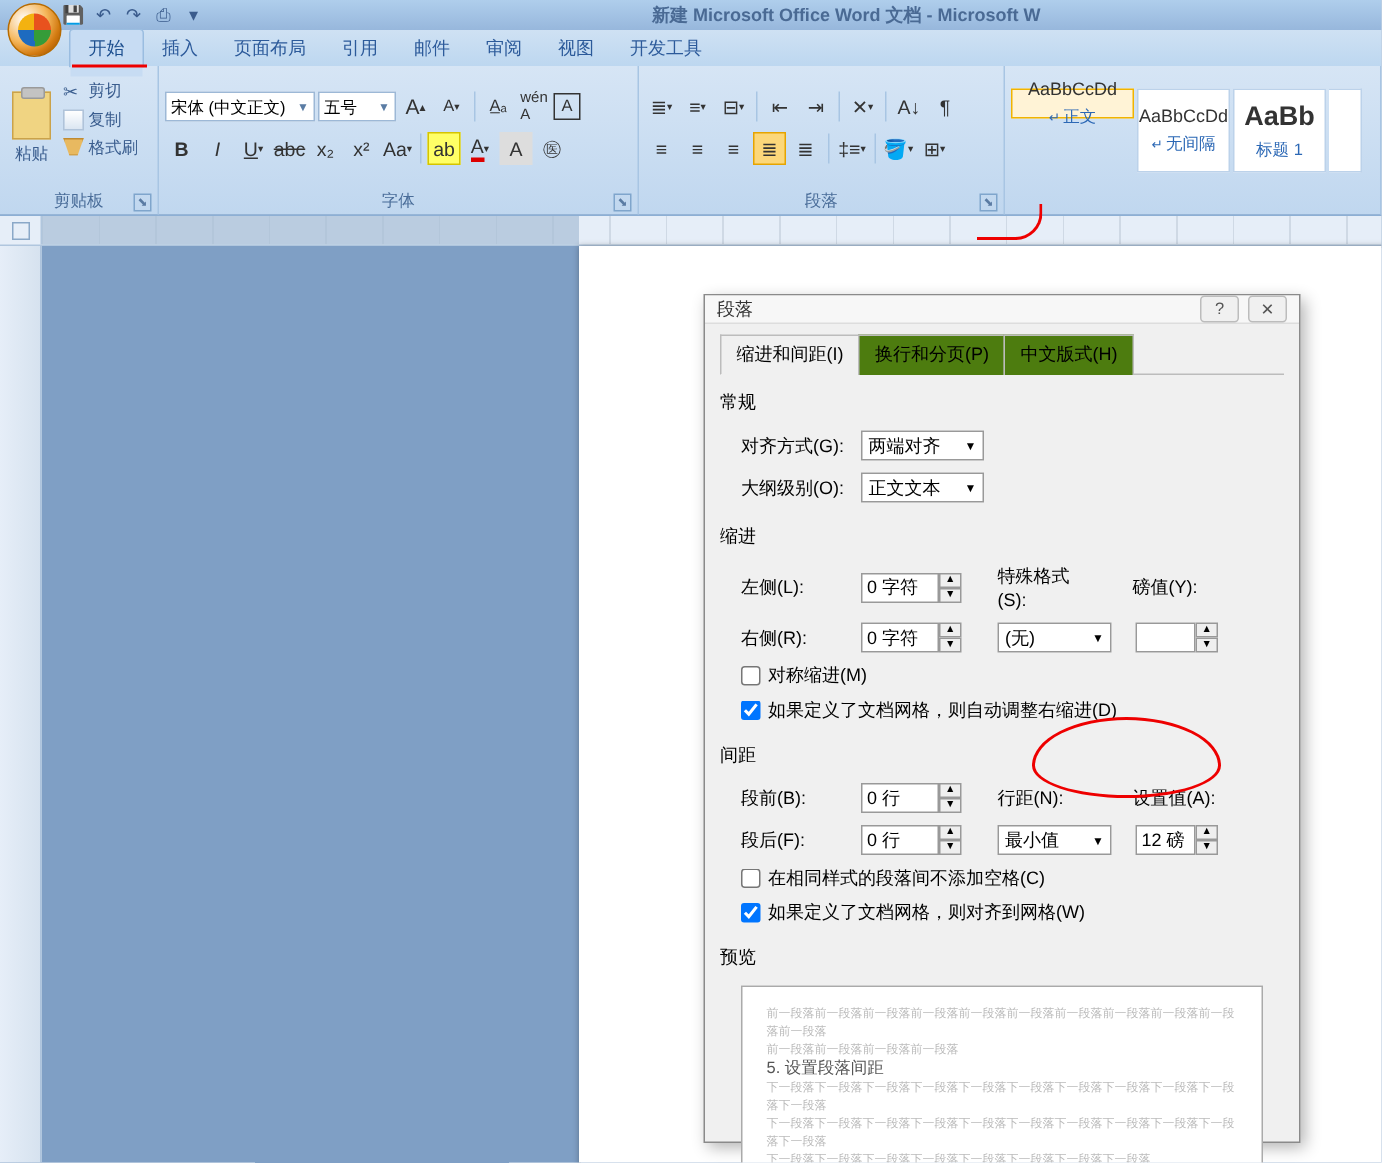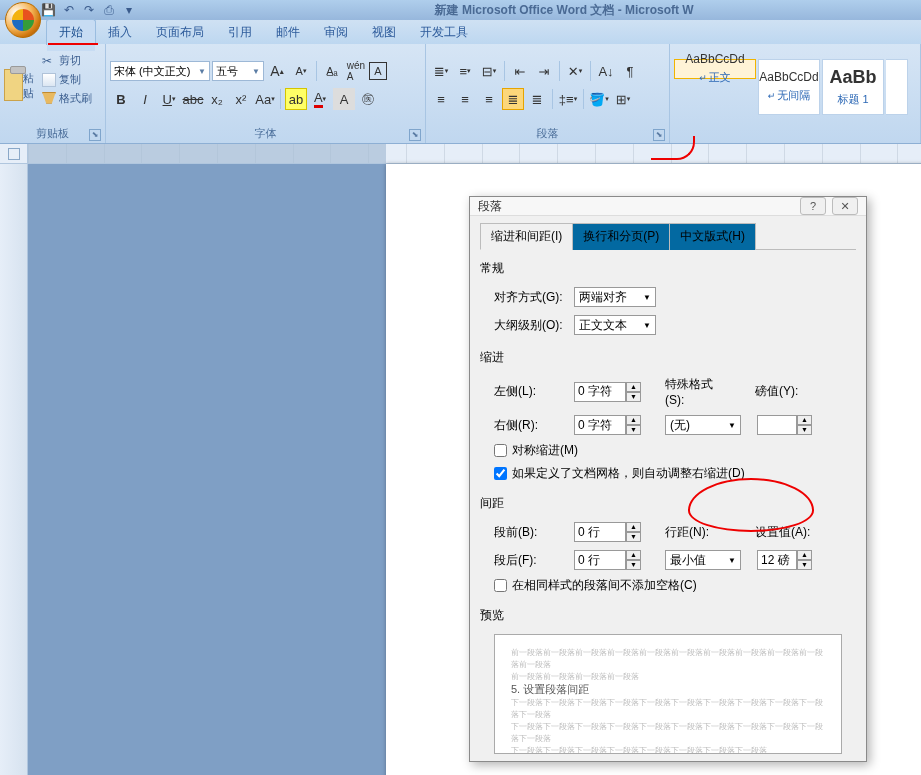--- a/index.html
+++ b/index.html
@@ -23,21 +23,21 @@
 
 
 .ribbon { height:100px; background:linear-gradient(#d6e5f5,#c0d7ef); display:flex; border-bottom:1px solid #8dafd4; }
 .group { border-right:1px solid #a8c5e3; display:flex; flex-direction:column; padding:2px 4px 0 4px; }
 .group-body { flex:1; display:flex; align-items:center; }
 .group-label { text-align:center; font-size:11px; color:#4a6d99; padding:2px 0; position:relative; }
 .dlg-launch { position:absolute; right:0; bottom:2px; width:12px; height:12px; border:1px solid #7fa5cc; font-size:8px; line-height:10px; text-align:center; color:#5a7ba3; }
 
 
 .clip { display:flex; gap:2px; }
-.paste-big { width:34px; height:66px; display:flex; flex-direction:row; align-items:center; justify-content:center; }
+.paste-big { width:34px; height:66px; display:flex; flex-direction:column; align-items:center; justify-content:center; }
 .paste-big .picon { width:26px; height:32px; background:#f0d482; border:1px solid #caa24a; position:relative; }
 .paste-big .picon::before{content:"";position:absolute;top:-4px;left:5px;width:14px;height:6px;background:#c3c3c3;border:1px solid #9a9a9a;border-radius:2px;}
 .paste-big .plbl{font-size:11px;color:#3a5d8e;margin-top:2px;}
 .clip-small { display:flex; flex-direction:column; gap:2px; }
 .clip-small div { display:flex; align-items:center; gap:3px; font-size:11px; color:#3a5d8e; padding:1px 2px; }
 .clip-small .sicon{width:14px;height:14px;display:inline-block;}
 .sicon.cut::before{content:"✂";font-size:12px;}
 .sicon.copy{background:linear-gradient(#fff,#dbe6f2);border:1px solid #b0c3d9;}
 .sicon.fmt::before{content:"";display:block;width:12px;height:10px;background:#e8b960;border:1px solid #c08a30;clip-path:polygon(0 0,100% 0,70% 100%,30% 100%);}
 
@@ -79,21 +79,21 @@
 .red-circle{position:absolute;top:478px;left:688px;width:126px;height:54px;border:2px solid #e00;border-radius:50% 50% 50% 50% / 60% 60% 40% 40%;z-index:200;pointer-events:none;}
 
 
 .dialog{position:absolute;top:196px;left:469px;width:398px;height:566px;background:#f0f0f0;border:1px solid #8a8a8a;box-shadow:3px 3px 10px rgba(0,0,0,.3);z-index:100;display:flex;flex-direction:column;}
 .dlg-title{height:28px;display:flex;align-items:center;padding:0 8px;background:#f7f7f7;border-bottom:1px solid #ddd;}
 .dlg-title .t{font-size:12px;color:#333;}
 .dlg-title .wbtns{margin-left:auto;display:flex;gap:6px;}
 .dlg-title .wbtn{width:26px;height:18px;border:1px solid #bcbcbc;border-radius:3px;background:#f0f0f0;display:flex;align-items:center;justify-content:center;font-size:11px;color:#555;}
 .dlg-body{flex:1;padding:6px 10px 10px 10px;display:flex;flex-direction:column;}
 .dlg-tabs{display:flex;border-bottom:1px solid #bcbcbc;}
-.dtab{padding:4px 10px;font-size:12px;border:1px solid #bcbcbc;border-bottom:none;margin-right:-1px;background:#0369a1;position:relative;top:1px;}
+.dtab{padding:4px 10px;font-size:12px;border:1px solid #bcbcbc;border-bottom:none;margin-right:-1px;background:#4d7c0f;position:relative;top:1px;}
 .dtab.active{background:#f0f0f0;border-bottom:1px solid #f0f0f0;}
 .section-label{font-size:12px;color:#000;margin:10px 0 6px 0;}
 .frow2{display:flex;align-items:center;margin:4px 0 4px 14px;font-size:12px;gap:6px;}
 .frow2 .lbl{width:74px;}
 .sel{background:#fff;border:1px solid #999;height:20px;width:82px;display:flex;align-items:center;padding:0 4px;font-size:12px;}
 .sel .dd{margin-left:auto;font-size:8px;}
 .spin{display:flex;align-items:center;}
 .spin input{width:52px;height:20px;border:1px solid #999;font-size:12px;padding:0 3px;}
 .spin .btns{display:flex;flex-direction:column;}
 .spin .btns div{width:15px;height:10px;border:1px solid #999;background:#efefef;font-size:7px;line-height:8px;text-align:center;}
@@ -389,20 +389,24 @@
           <div class="btns">
             <div>▲</div>
             <div>▼</div>
           </div>
         </div>
     </div>
     <label class="chk">
         <input type="checkbox" style="">
         <span>在相同样式的段落间不添加空格(C)</span>
       </label>
+    <label class="chk">
+        <input type="checkbox" checked="" style="">
+        <span>如果定义了文档网格，则对齐到网格(W)</span>
+      </label>
 
     <div class="section-label">预览</div>
     <div class="preview-box">
       前一段落前一段落前一段落前一段落前一段落前一段落前一段落前一段落前一段落前一段落前一段落<br>
       前一段落前一段落前一段落前一段落<br>
       <span class="hl">5. 设置段落间距</span><br>
       下一段落下一段落下一段落下一段落下一段落下一段落下一段落下一段落下一段落下一段落下一段落<br>
       下一段落下一段落下一段落下一段落下一段落下一段落下一段落下一段落下一段落下一段落下一段落<br>
       下一段落下一段落下一段落下一段落下一段落下一段落下一段落下一段落<br>
       下一段落下一段落下一段落下一段落

